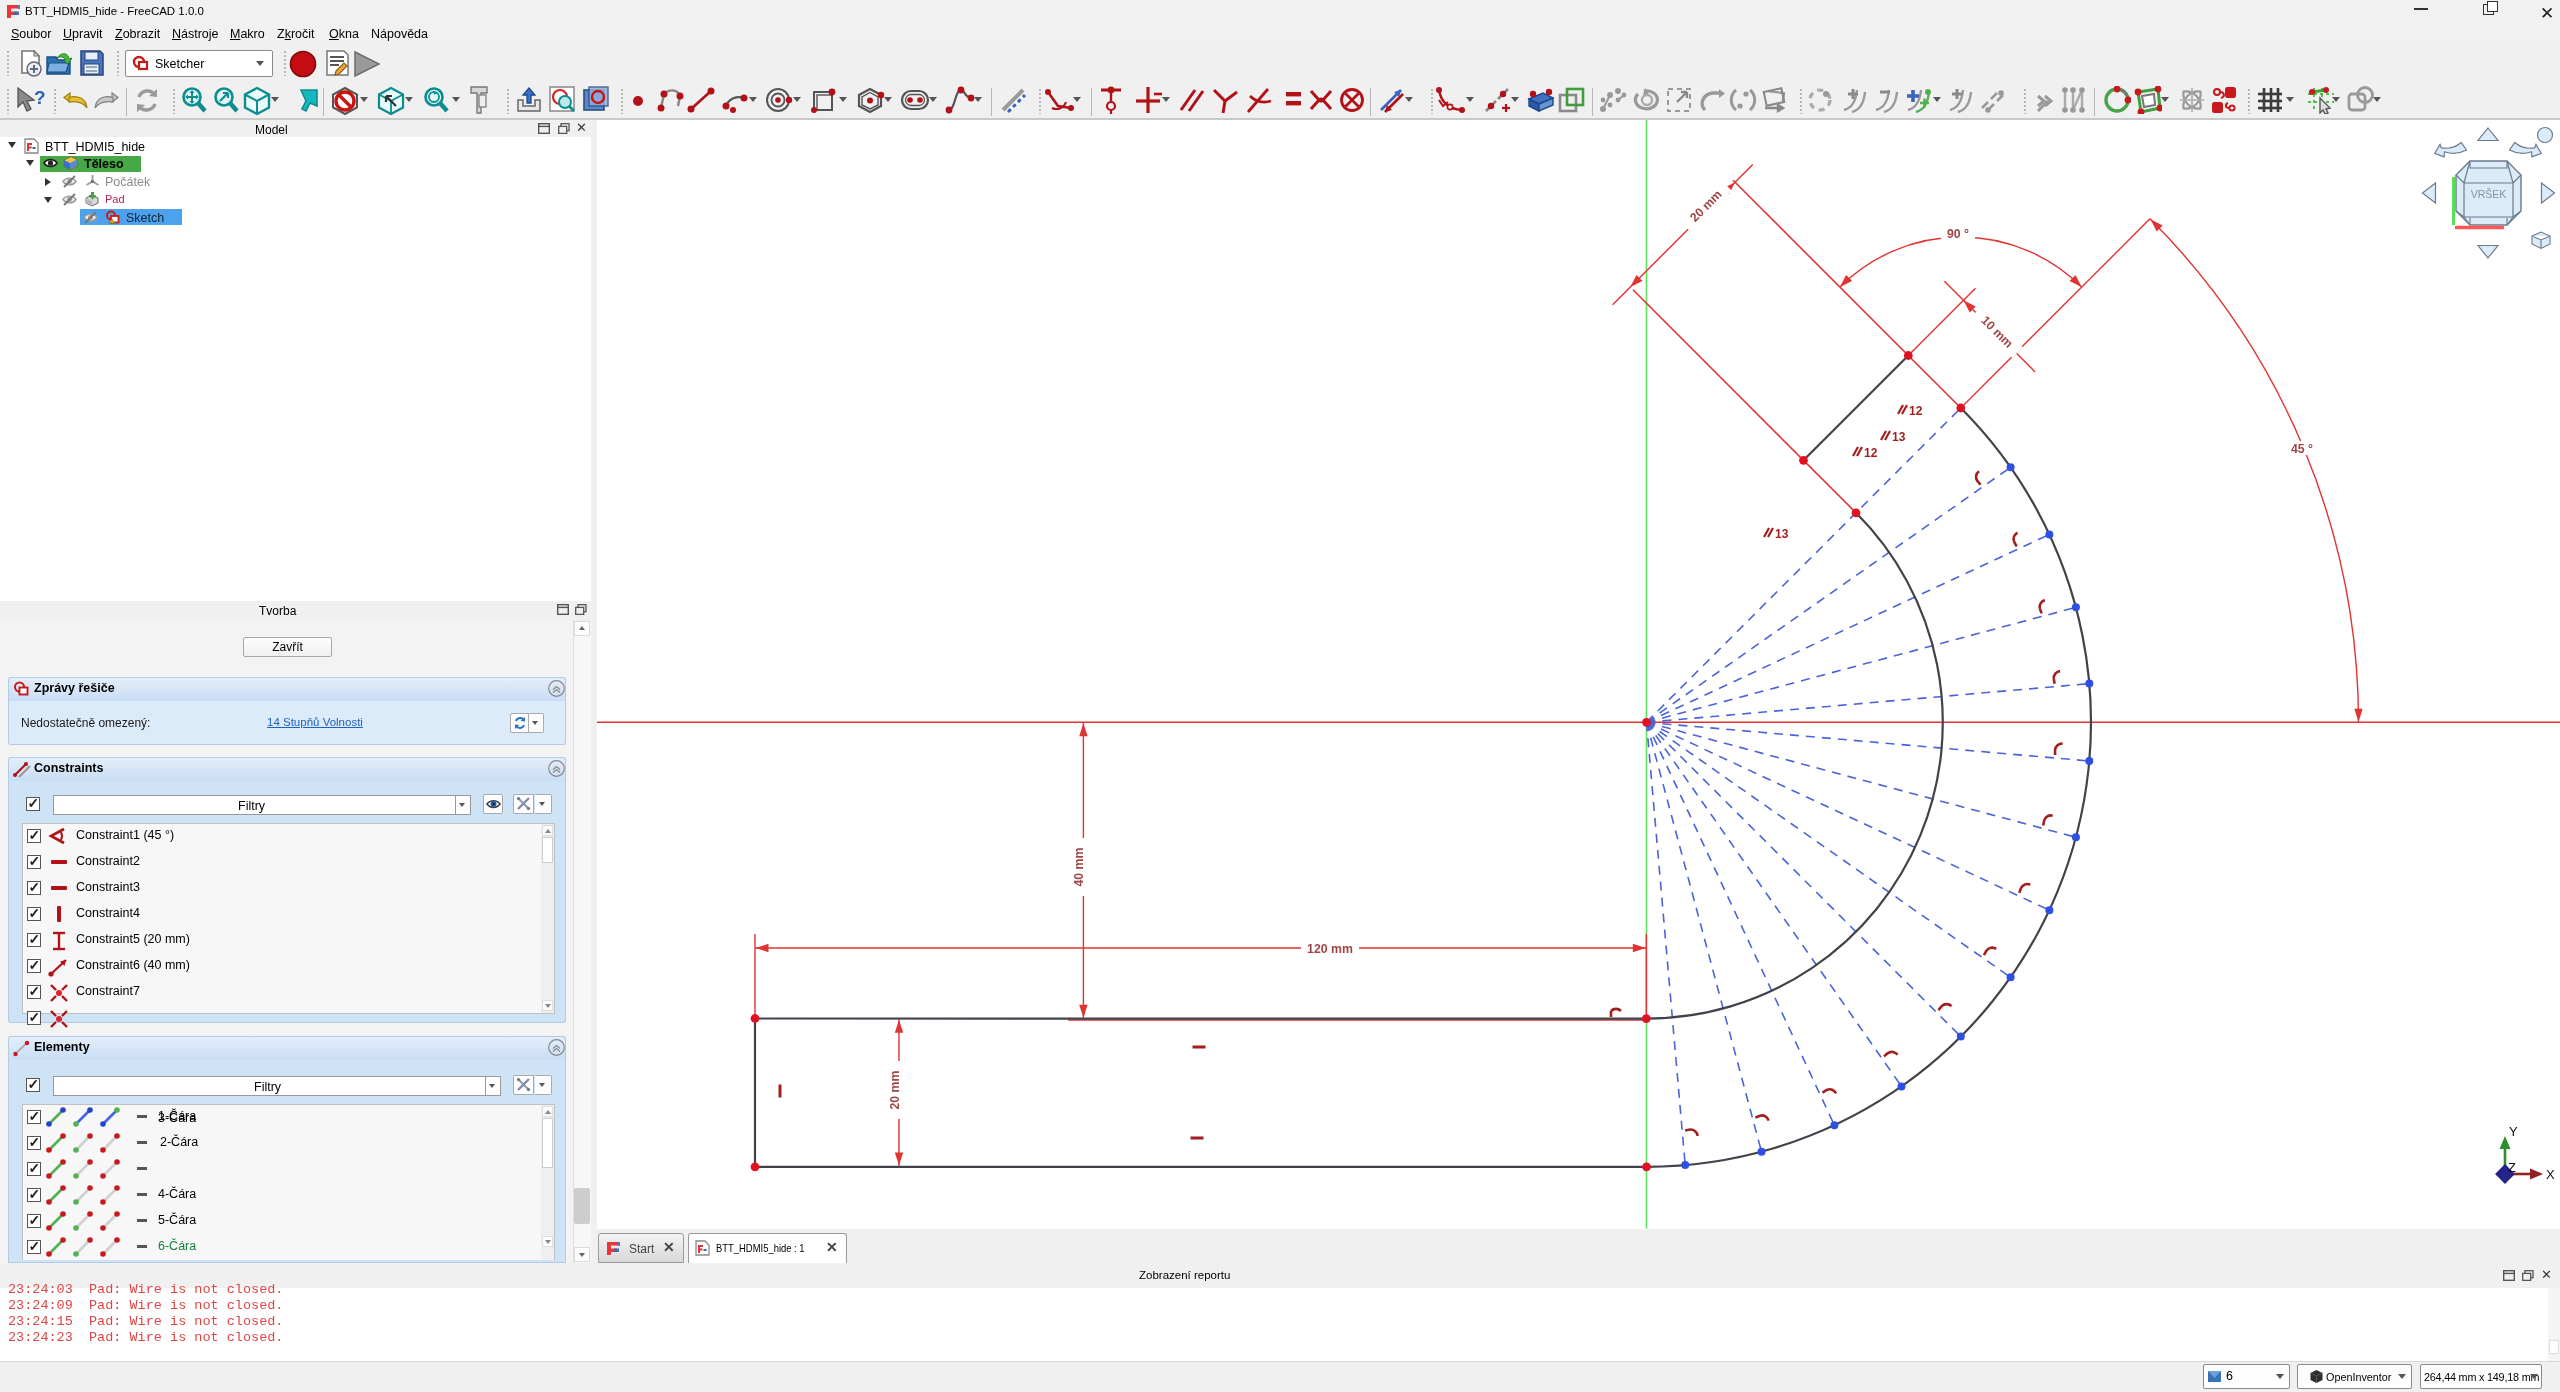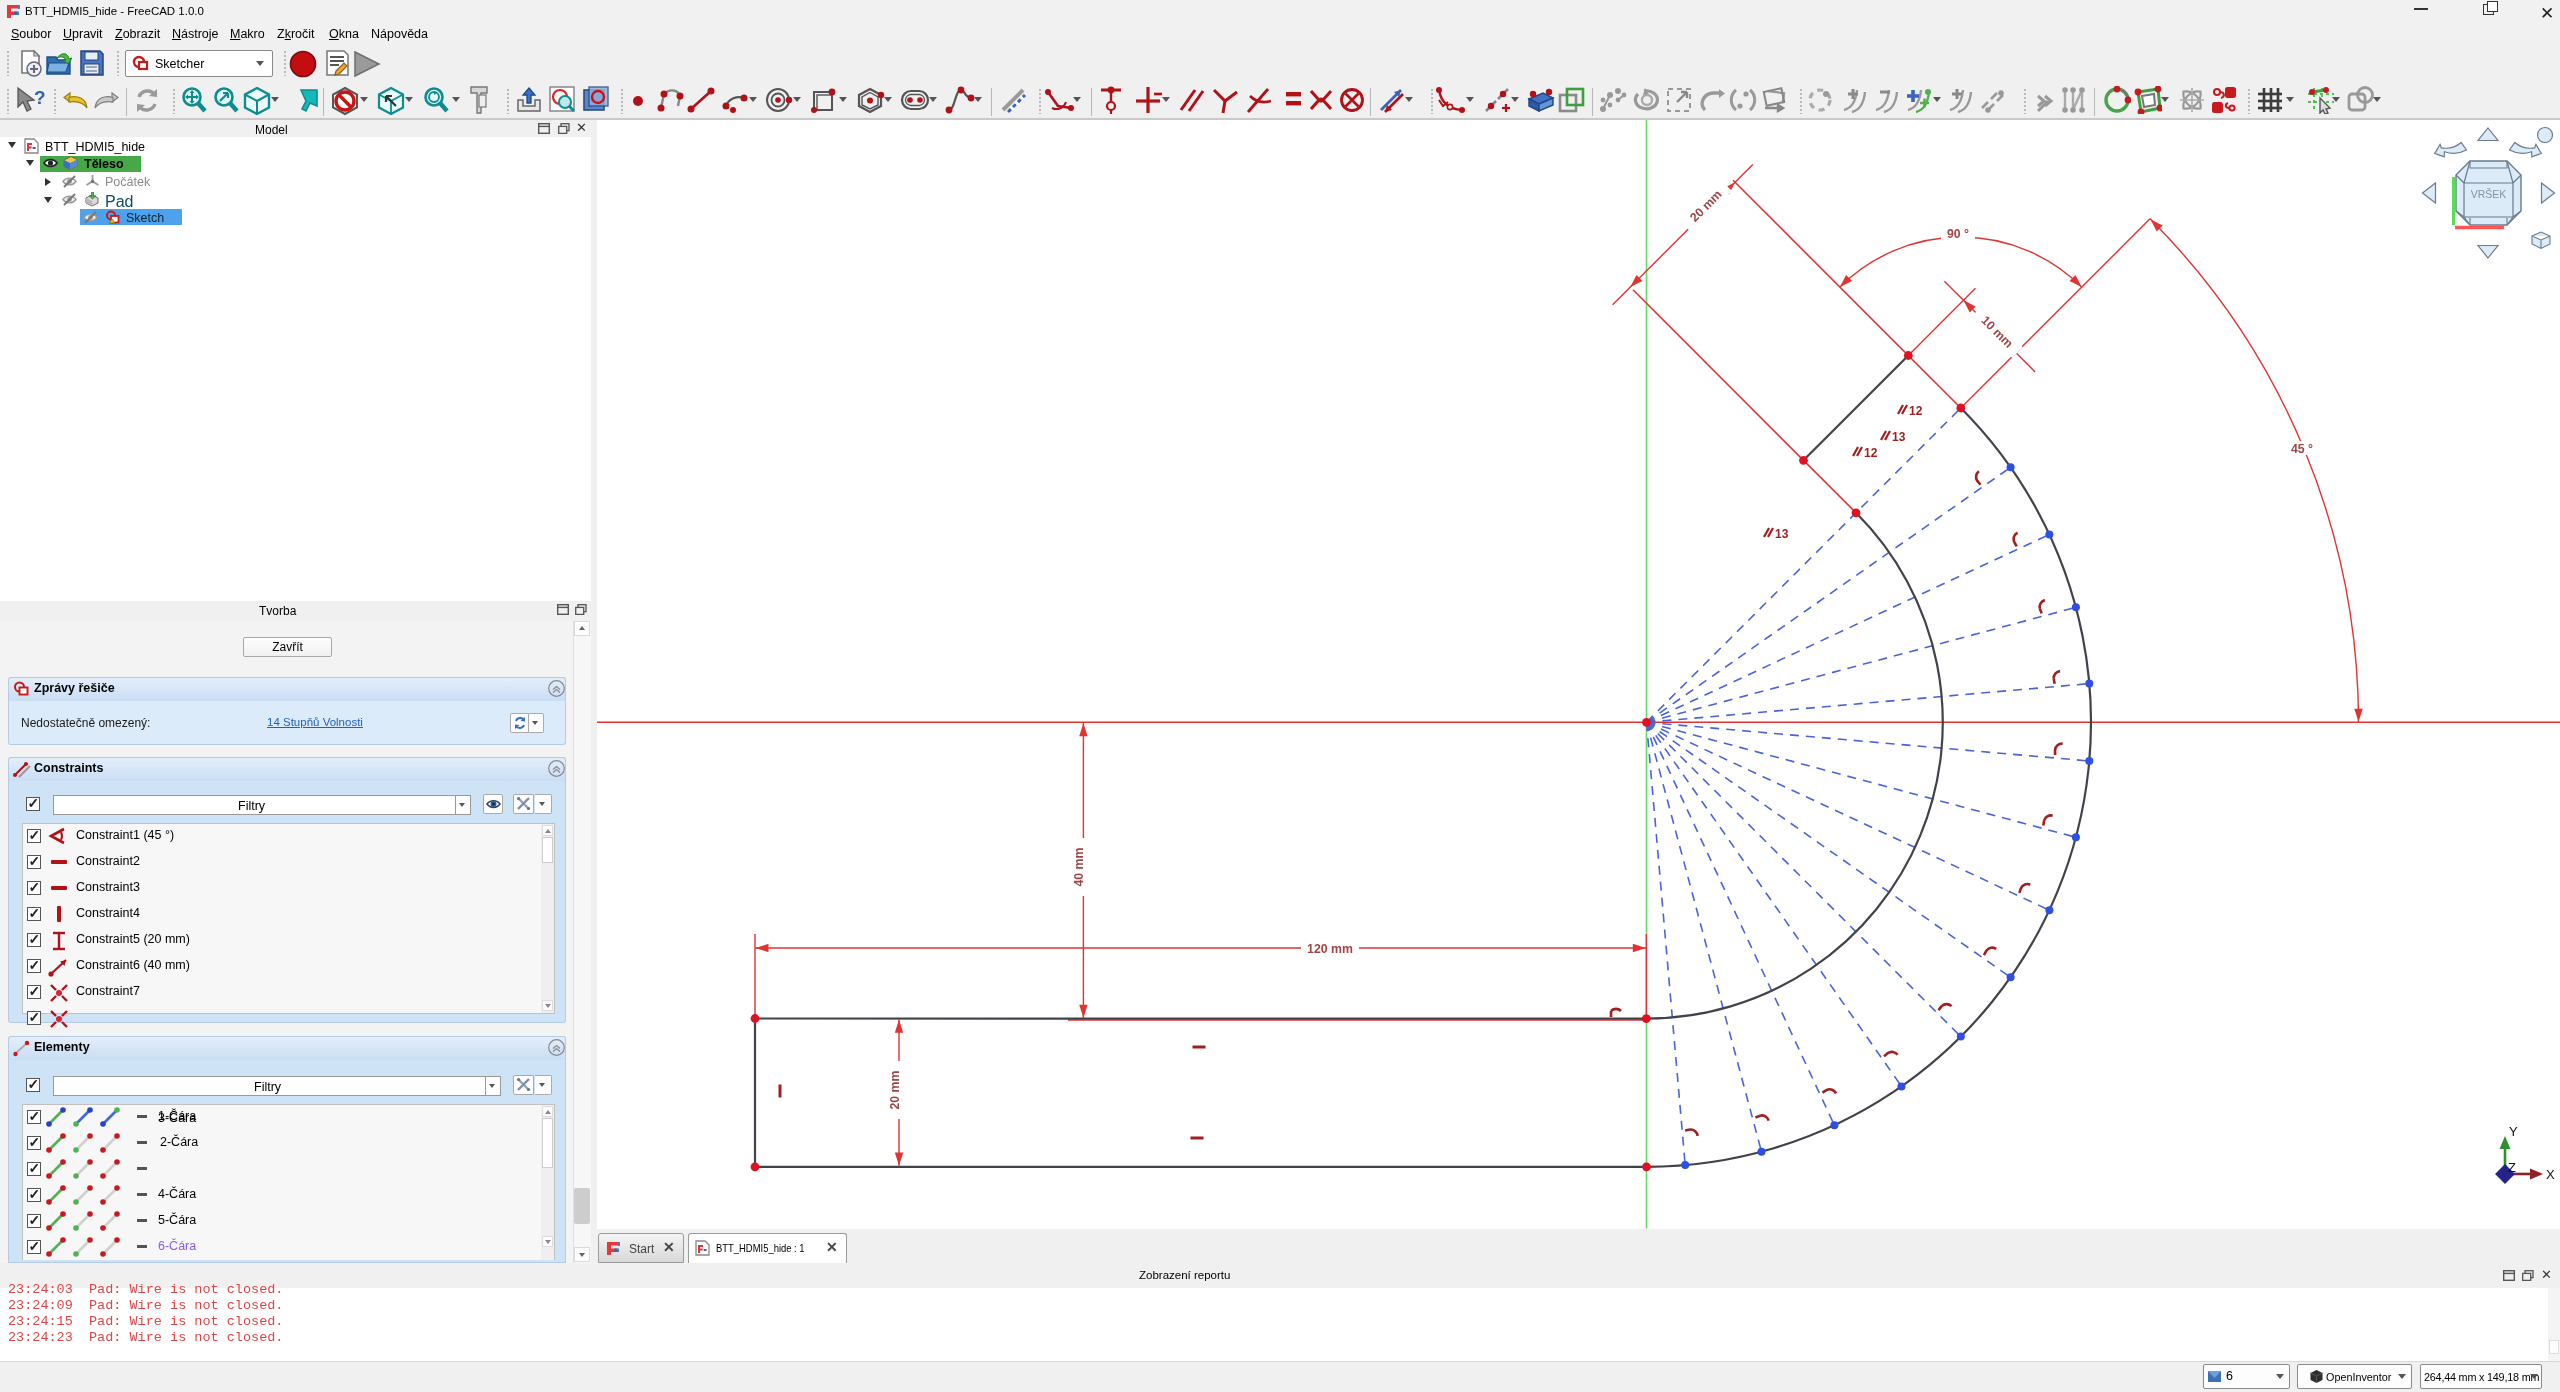--- a/index.html
+++ b/index.html
@@ -667,21 +667,21 @@
       <line x1="2" y1="12" x2="13" y2="1" stroke="#777" stroke-width="1.8"></line>
     </svg>
   </div>
 <div class="abs" style="left:84px;top:191.5px;">
     <svg width="16" height="16" viewBox="0 0 16 16">
       <path d="M2 6 L8 3 L14 6 L14 11 L8 14 L2 11 Z" fill="#d9d9d9" stroke="#666" stroke-width="1"></path>
       <path d="M2 6 L8 9 L8 14 L2 11 Z" fill="#b8b8b8"></path>
       <path d="M10 1 v5 l3 0 -4.2 4 -4.2 -4 3 0 v-5 z" fill="#52b152" stroke="#1f6f1f" stroke-width="0.8" transform="translate(1.5 -1) scale(0.8)"></path>
     </svg>
   </div>
-<div class="abs" style="left:105px;top:193px;font-size:16px;color:#0c4a6e;text-align:right;">Pad</div>
+<div class="abs" style="left:105px;top:193px;font-size:11px;color:#be185d;text-align:right;">Pad</div>
 <div class="abs" style="left:79.5px;top:209px;width:102px;height:16px;background:#4da2ee;"></div>
 <div class="abs" style="left:83px;top:211px;">
     <svg width="15" height="13" viewBox="0 0 15 13">
       <path d="M1 6.5 C4 2 11 2 14 6.5 C11 11 4 11 1 6.5 Z" fill="#eee" stroke="#999" stroke-width="1.4"></path>
       <circle cx="7.5" cy="6.5" r="2.4" fill="#999"></circle>
       <line x1="2" y1="12" x2="13" y2="1" stroke="#777" stroke-width="1.8"></line>
     </svg>
   </div>
 <div class="abs" style="left:105px;top:210px;">
     <svg width="16" height="15" viewBox="0 0 16 15">
@@ -1027,21 +1027,21 @@
     </svg>
   </div>
 <div class="abs" style="left:99px;top:1236px;">
     <svg width="22" height="22" viewBox="0 0 22 22">
       <line x1="4" y1="18" x2="18" y2="4" stroke="#d0d0d0" stroke-width="2.6"></line>
       <circle cx="4" cy="18" r="2.8" fill="#c8191f"></circle>
       <circle cx="18" cy="4" r="2.8" fill="#c8191f"></circle>
     </svg>
   </div>
 <div class="abs" style="left:137px;top:1245px;width:10px;height:2.6px;background:#555;"></div>
-<div class="abs" style="left:158px;top:1239px;font-size:12.5px;color:#8b5cf6;">6-Čára</div>
+<div class="abs" style="left:158px;top:1239px;font-size:12.5px;color:#15803d;">6-Čára</div>
 <div class="abs" style="left:597px;top:120px;width:1963px;height:1110px;background:#fff;"></div>
 <svg class="abs" style="left:597px;top:120px;" width="1963" height="1110" viewBox="597 120 1963 1110">
 <line x1="1646.5" y1="120" x2="1646.5" y2="1228.5" stroke="#60de60" stroke-width="1.6"></line>
 <line x1="597" y1="722.3" x2="2560" y2="722.3" stroke="#e23333" stroke-width="1.4"></line>
 <g stroke="#4a64d8" stroke-width="1.6" stroke-dasharray="9 7">
       <line x1="1646.5" y1="722.3" x2="1960.8" y2="408"></line>
       <line x1="1646.5" y1="722.3" x2="2010.6" y2="467.3"></line>
       <line x1="1646.5" y1="722.3" x2="2049.4" y2="534.4"></line>
       <line x1="1646.5" y1="722.3" x2="2075.9" y2="607.3"></line>
       <line x1="1646.5" y1="722.3" x2="2089.3" y2="683.6"></line>

